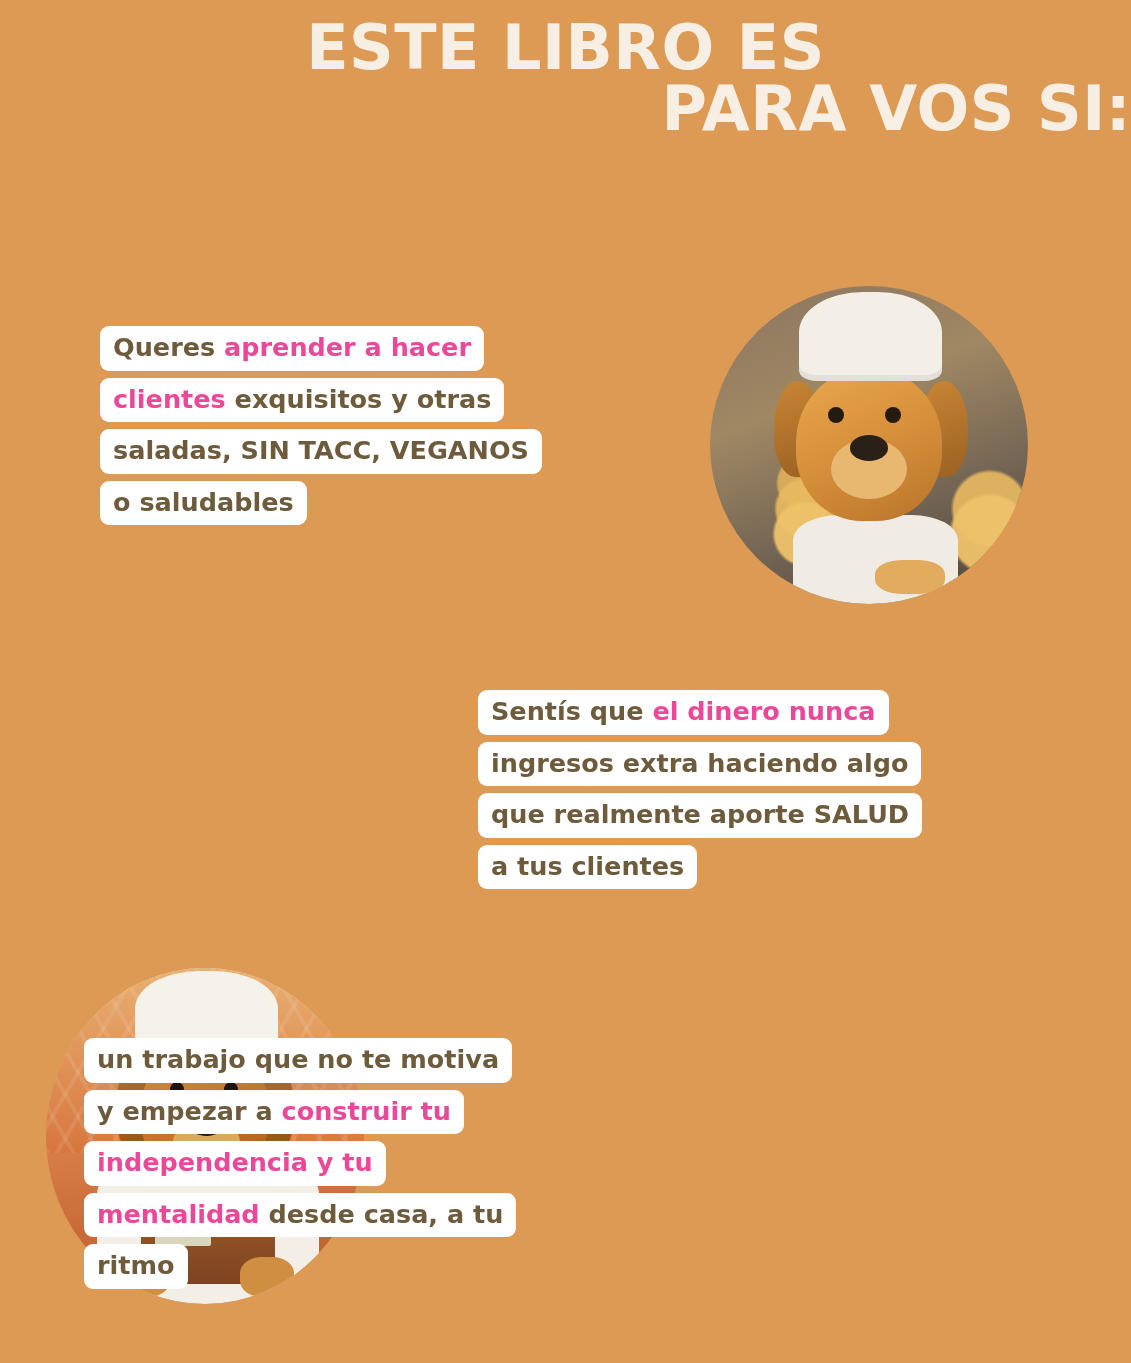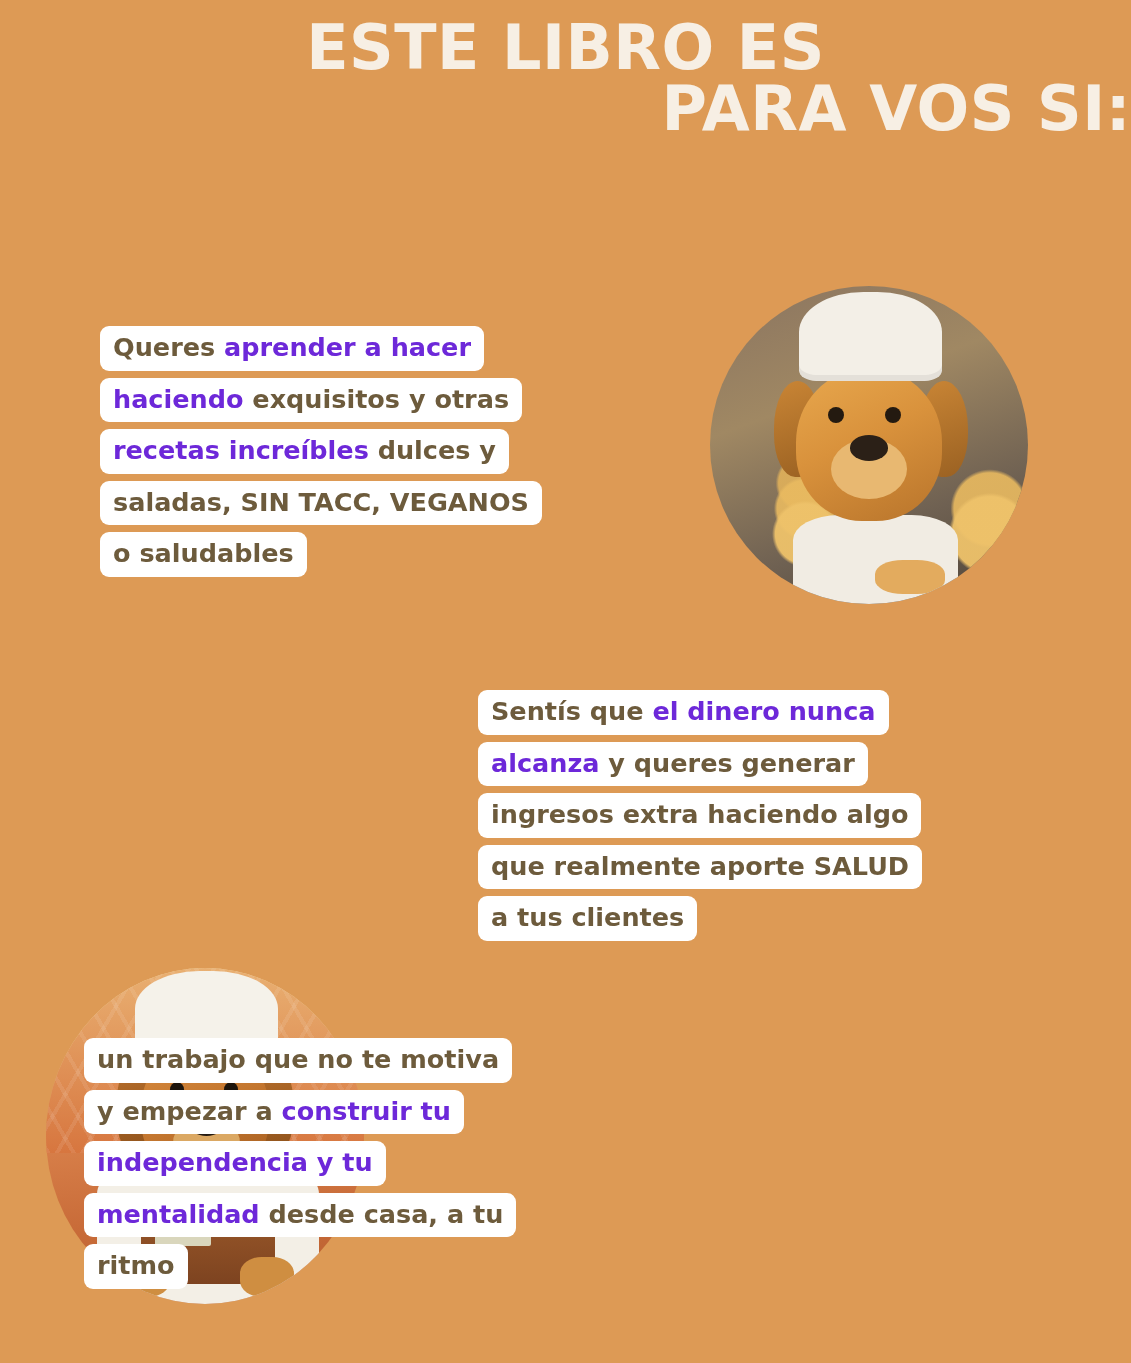--- a/index.html
+++ b/index.html
@@ -49,21 +49,21 @@
   }
   .bubble-text .ln > span.seg {
     background: #ffffff;
     border-radius: 9px;
     padding: 9px 13px 10px 13px;
     display: inline-block;
     box-decoration-break: clone;
     -webkit-box-decoration-break: clone;
   }
   .hi {
-    color: #6d28d9;
+    color: #ec4899;
   }
 
   
   .photo {
     border-radius: 50%;
     overflow: hidden;
     position: relative;
   }
   .photo .inner {
     position: absolute;
@@ -268,22 +268,21 @@
 <body>
 
 <div class="title">
   <span class="line1">ESTE LIBRO ES</span>
   <span class="line2">PARA VOS SI:</span>
 </div>
 
 <div class="block" style="left:100px; top:326px; width:570px;">
   <div class="bubble-text">
       <span class="ln"><span class="seg"><span>Queres </span><span class="hi">aprender a hacer</span></span></span>
-      <span class="ln"><span class="seg"><span class="hi">haciendo</span><span> exquisitos y otras</span></span></span>
-      <span class="ln"><span class="seg"><span class="hi">recetas increíbles</span><span> dulces y</span></span></span>
+      <span class="ln"><span class="seg"><span class="hi">clientes</span><span> exquisitos y otras</span></span></span>
       <span class="ln"><span class="seg"><span>saladas, SIN TACC, VEGANOS</span></span></span>
       <span class="ln"><span class="seg"><span>o saludables</span></span></span>
     </div>
 </div>
 
 <div class="block photo dog1" style="left:710px; top:286px; width:318px; height:318px;">
   <div class="inner">
     <div class="body"></div>
     <div class="ear-l"></div>
     <div class="ear-r"></div>
@@ -311,21 +310,20 @@
     <div class="hat"></div>
     <div class="wallet"></div>
     <div class="paw-l"></div>
     <div class="paw-r"></div>
   </div>
 </div>
 
 <div class="block" style="left:478px; top:690px; width:580px;">
   <div class="bubble-text">
       <span class="ln"><span class="seg"><span>Sentís que </span><span class="hi">el dinero nunca</span></span></span>
-      <span class="ln"><span class="seg"><span class="hi">alcanza</span><span> y queres generar</span></span></span>
       <span class="ln"><span class="seg"><span>ingresos extra haciendo algo</span></span></span>
       <span class="ln"><span class="seg"><span>que realmente aporte SALUD</span></span></span>
       <span class="ln"><span class="seg"><span>a tus clientes</span></span></span>
     </div>
 </div>
 
 <div class="block" style="left:84px; top:1038px; width:580px;">
   <div class="bubble-text">
       <span class="ln"><span class="seg"><span>un trabajo que no te motiva</span></span></span>
       <span class="ln"><span class="seg"><span>y empezar a </span><span class="hi">construir tu</span></span></span>

